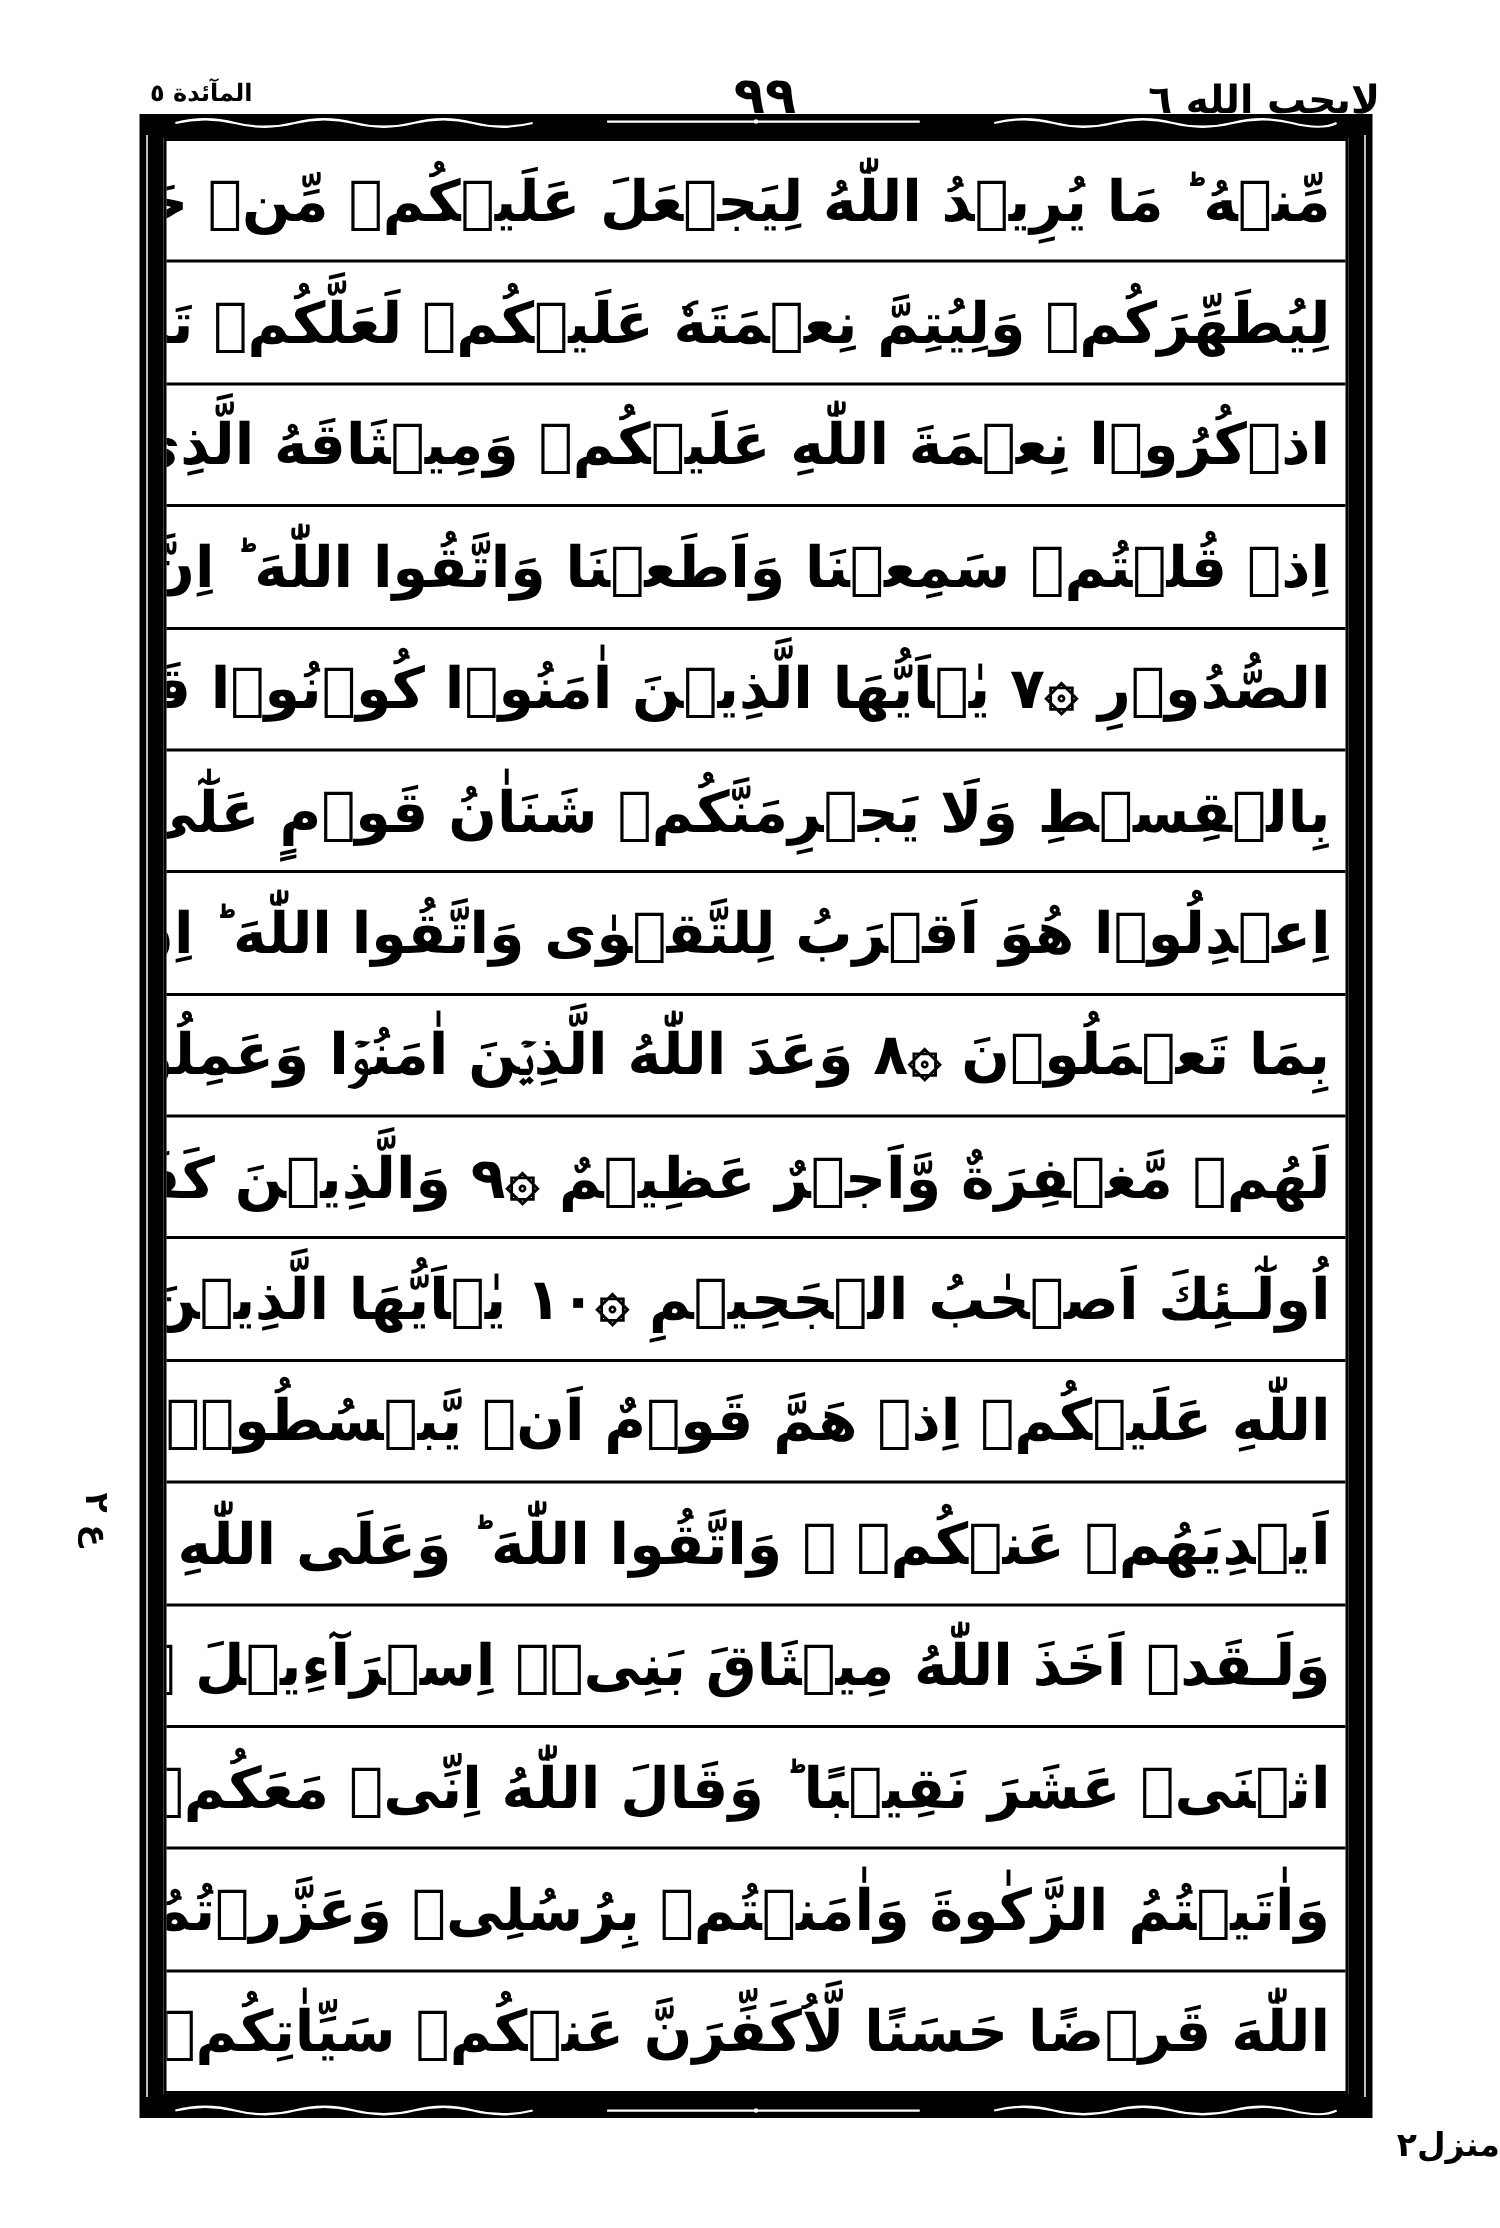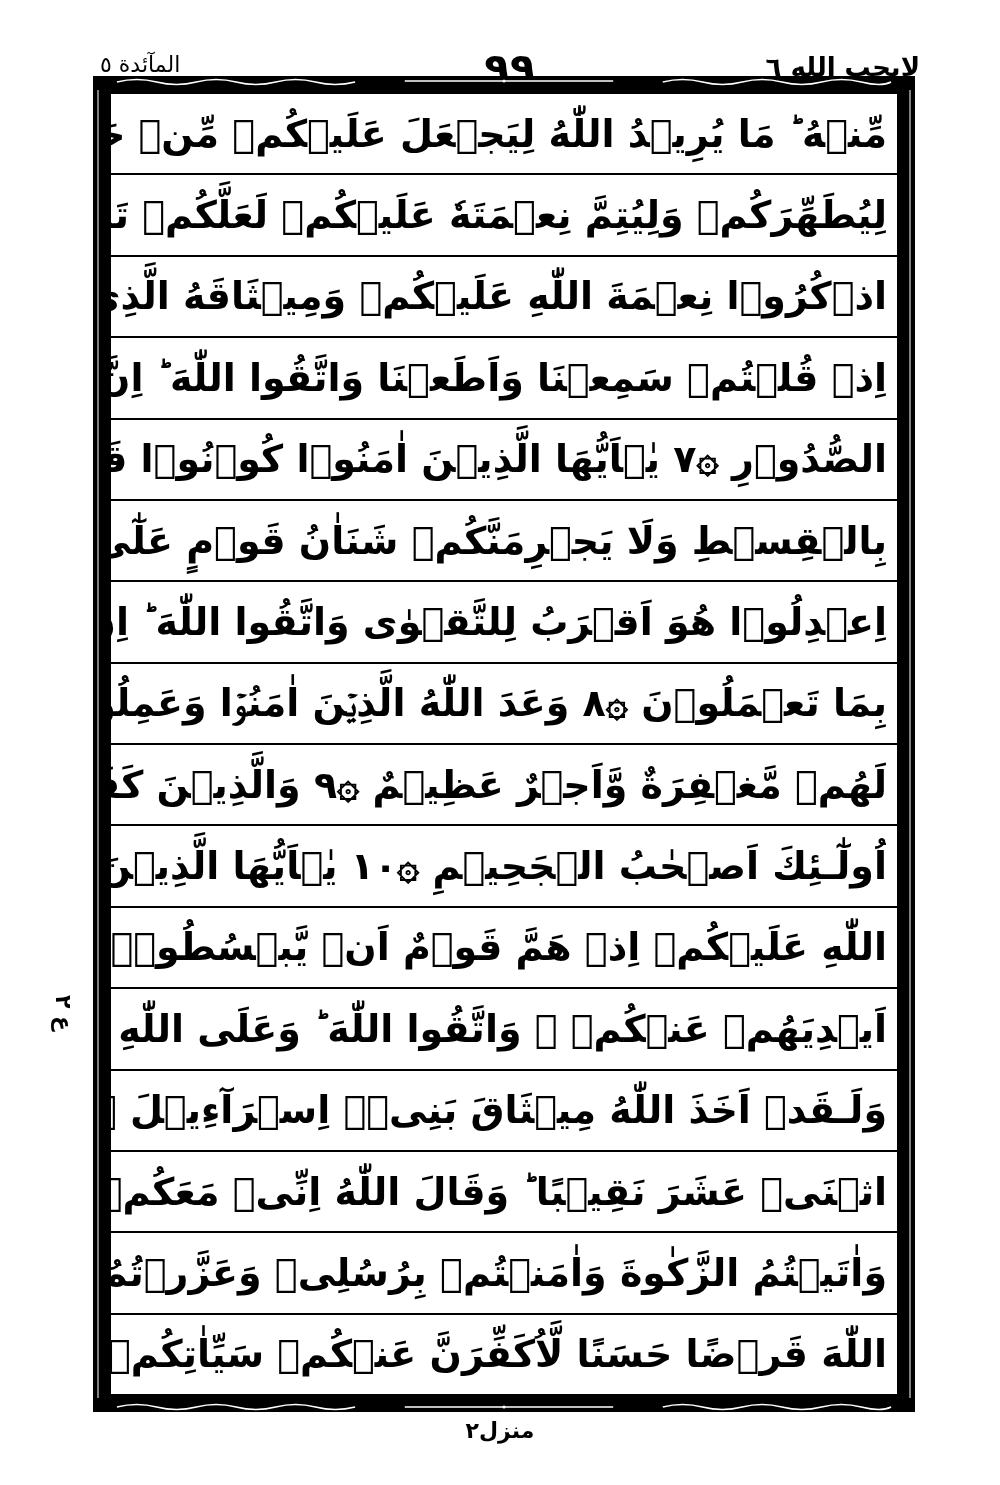--- a/index.html
+++ b/index.html
@@ -1,21 +1,21 @@
 <!DOCTYPE html>
 <html><head>
 <meta charset="utf-8">
 <style>
   html, body { margin: 0; padding: 0; background: #ffffff; }
   body { width: 1000px; height: 1485px; position: relative; overflow: hidden;
          font-family: "DejaVu Sans", sans-serif; color: #000; }
 
   .header { position: absolute; top: 44px; left: 100px; width: 820px; height: 44px; }
-  .hdr-left { position: absolute; left: 0; top: 8px; font-size: 22px; font-weight: normal; direction: rtl; }
-  .hdr-center { position: absolute; left: 0; right: 0; top: 0; text-align: center; font-size: 42px; font-weight: bold; }
+  .hdr-left { position: absolute; left: 0; top: 8px; font-size: 16px; font-weight: bold; direction: rtl; }
+  .hdr-center { position: absolute; left: 0; right: 0; top: 0; text-align: center; font-size: 34px; font-weight: bold; }
   .hdr-right { position: absolute; right: 0; top: 8px; font-size: 26px; font-weight: bold; direction: rtl; }
 
   .frame { position: absolute; top: 76px; left: 93px; width: 822px; height: 1336px;
            background: #000; box-sizing: border-box; }
   .orn { position: absolute; left: 14px; right: 14px; height: 10px; }
   .orn.top { top: 0px; }
   .orn.bottom { bottom: 0px; }
   .orn svg { width: 100%; height: 100%; display: block; }
   .side-orn { position: absolute; top: 14px; bottom: 14px; width: 8px; }
   .side-orn.left { left: 1px; }
@@ -29,21 +29,21 @@
           justify-content: center; direction: rtl; padding: 0 10px; box-sizing: border-box;
           overflow: hidden; }
   .line:last-child { border-bottom: none; }
   .line span { font-family: "DejaVu Sans", sans-serif; font-weight: bold; font-size: 38px;
                white-space: nowrap; letter-spacing: 0; line-height: 1; display: inline-block;
                text-align-last: justify; width: 100%; text-align: justify; }
 
   .margin-marker { position: absolute; left: 46px; top: 995px; width: 30px;
                    writing-mode: vertical-rl; font-size: 22px; font-weight: bold; direction: rtl; }
 
-  .footer { position: absolute; top: 1418px; left: 0; width: 1000px; text-align: center;
+  .footer { position: absolute; top: 1418px; left: 0; width: 1000px; 
             font-size: 22px; font-weight: bold; direction: rtl; }
 </style>
 </head>
 <body>
 
 <div class="header">
   <div class="hdr-left">المآئدة ٥</div>
   <div class="hdr-center">٩٩</div>
   <div class="hdr-right">لايحب الله ٦</div>
 </div>

